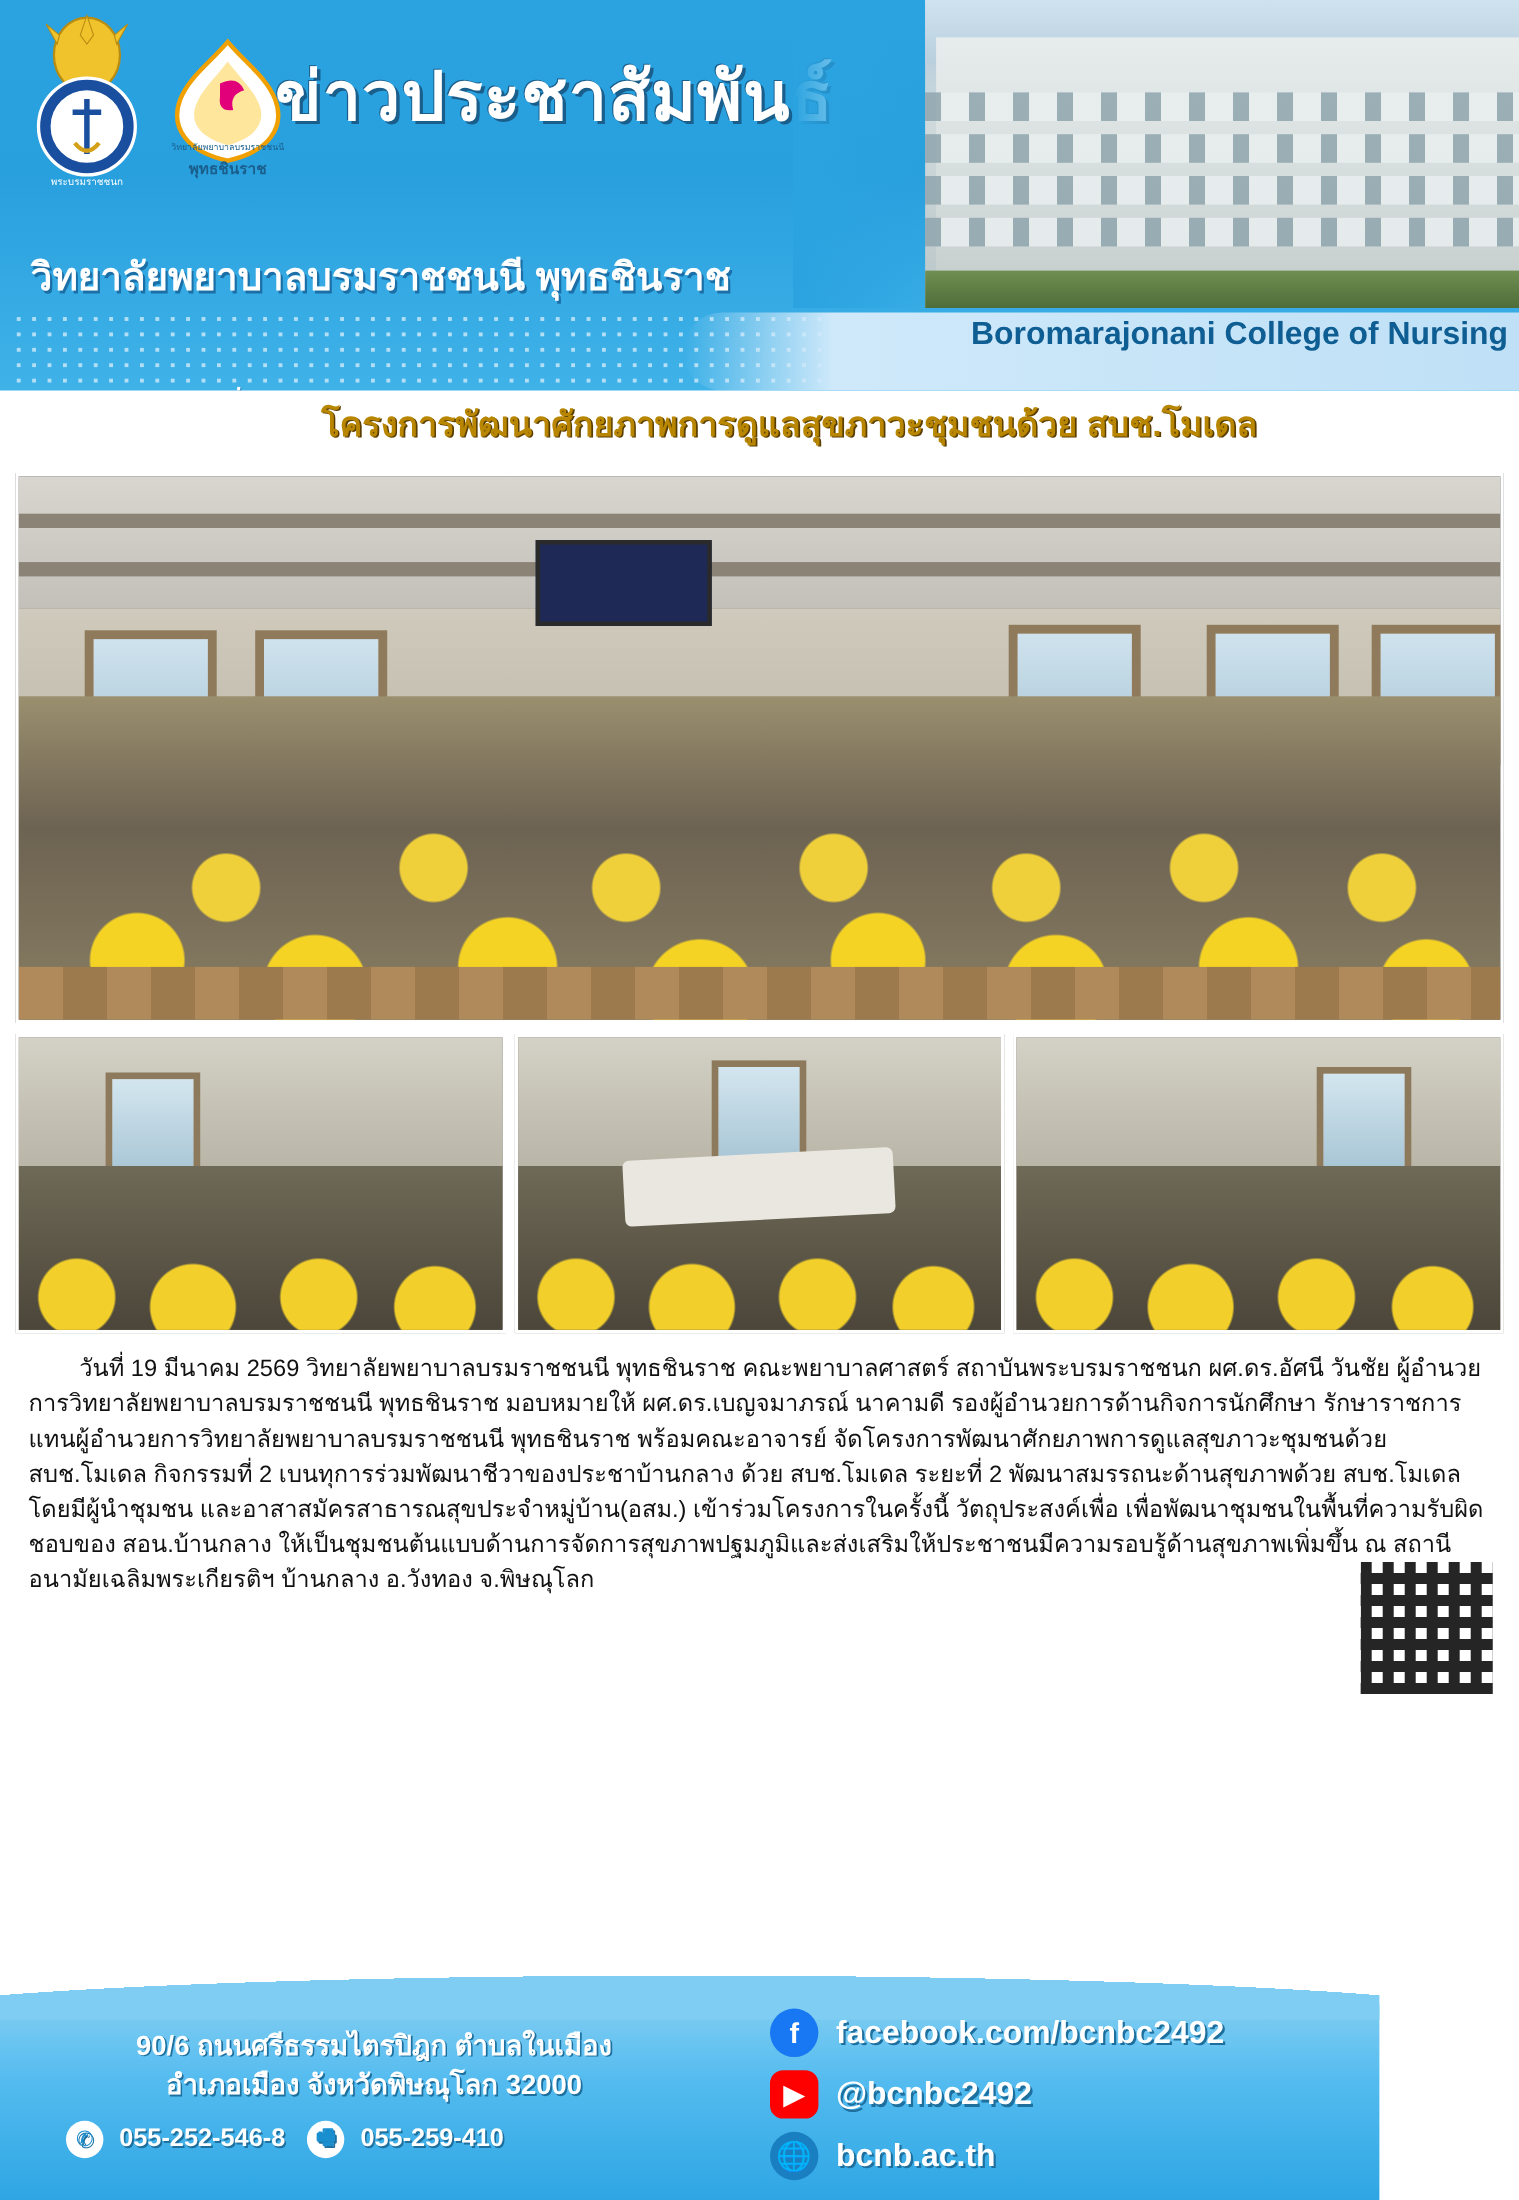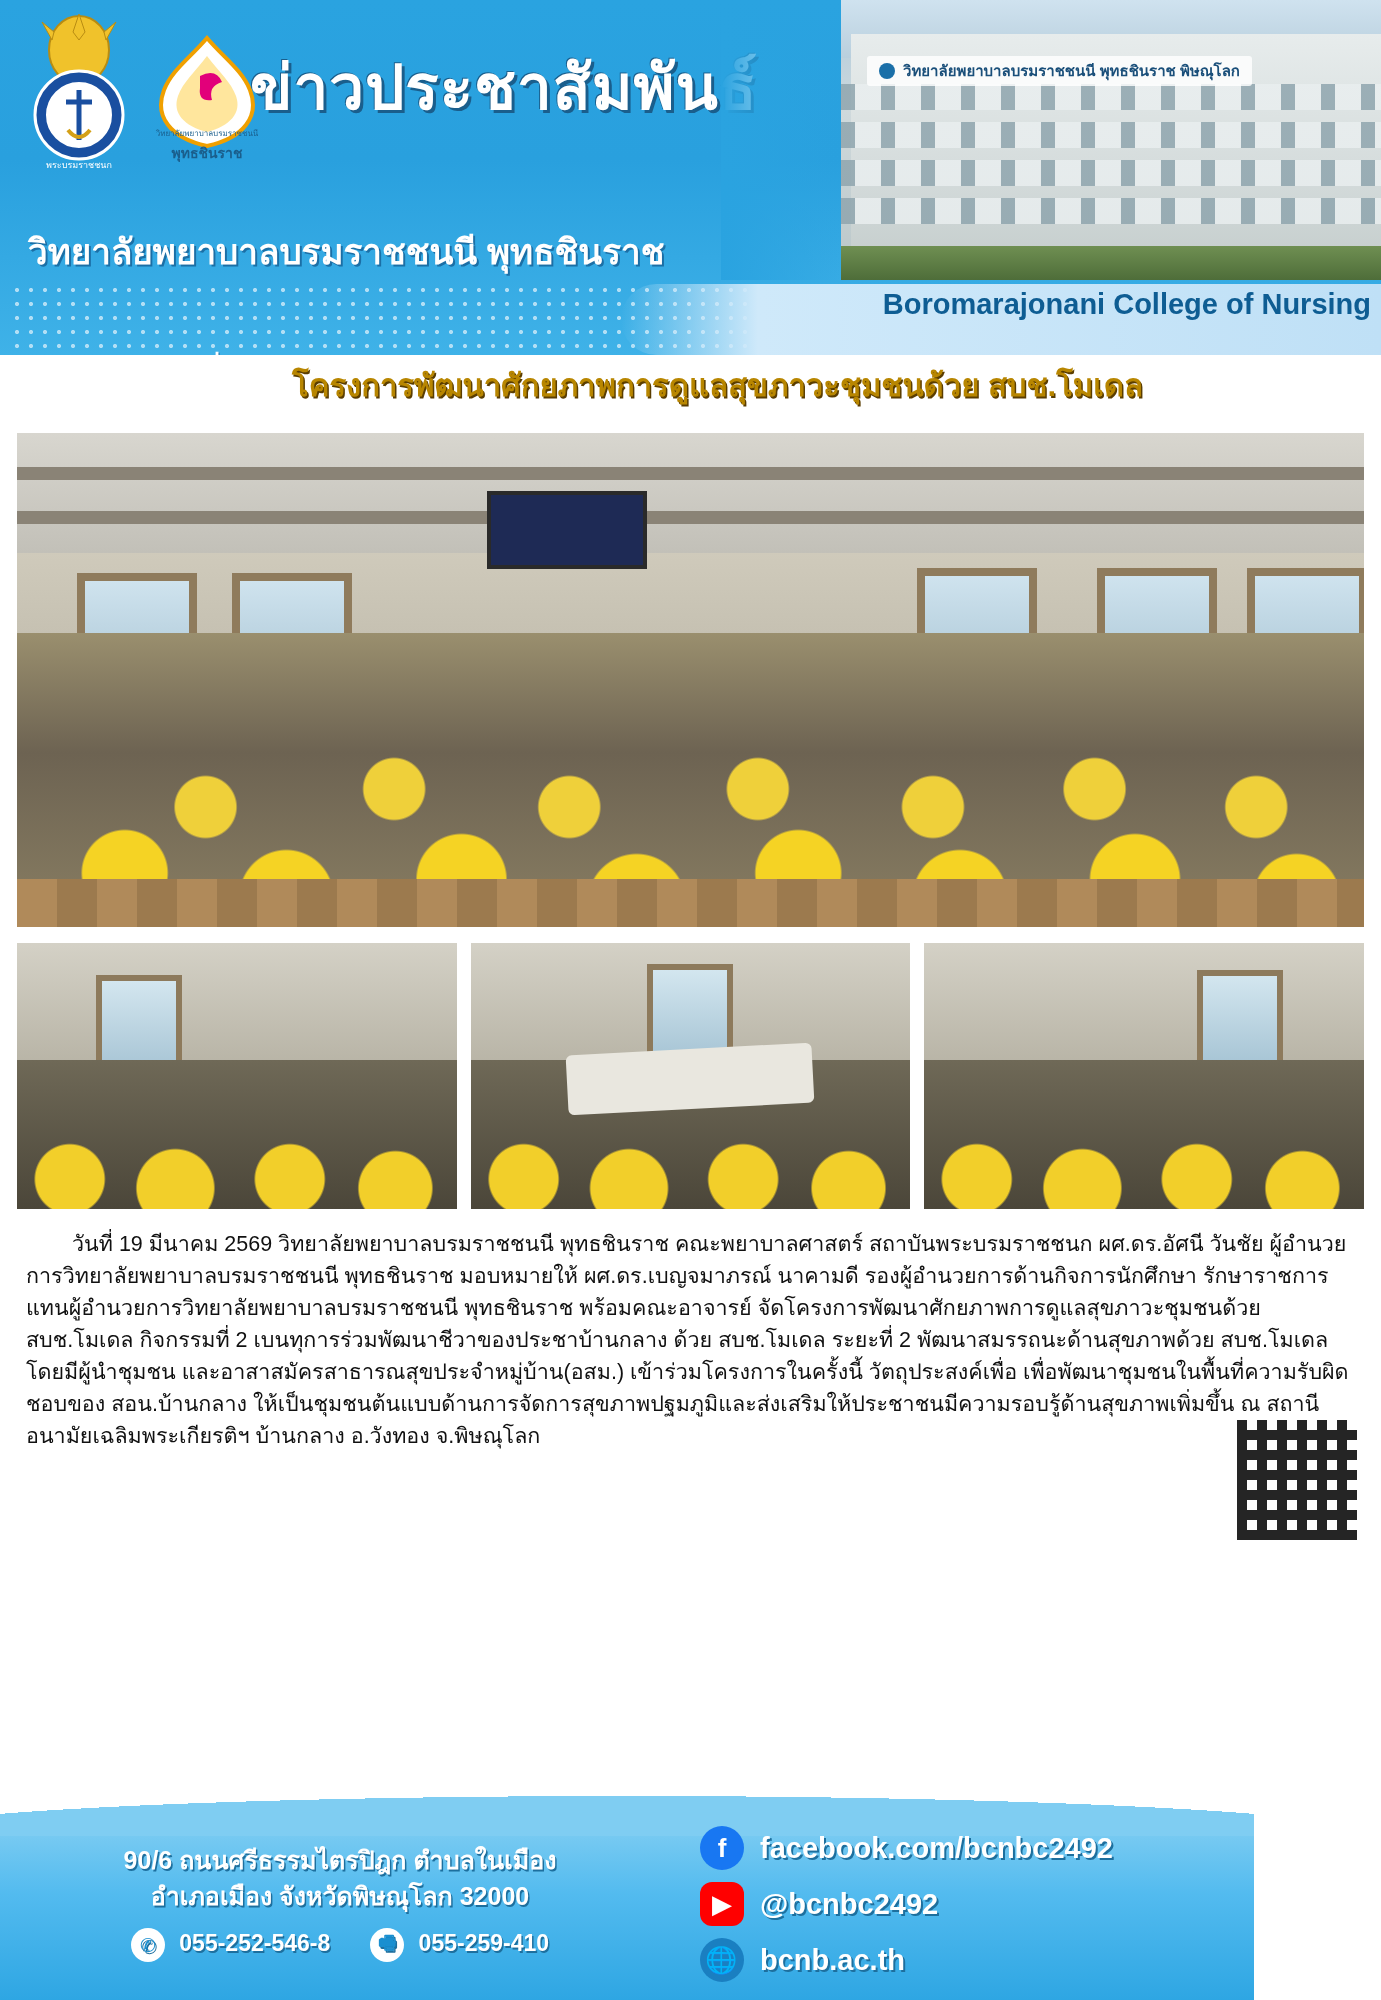--- a/index.html
+++ b/index.html
@@ -264,21 +264,21 @@
   }
   .addr {
     position:absolute; left: 60px; top: 20px;
     width: 560px; text-align:center;
     color:#ffffff; font-weight:bold; font-size: 25px; line-height: 36px;
     text-shadow: 1.5px 1.5px 0 #1d6f9e;
   }
   .phones {
     position:absolute; left: 60px; top: 106px;
     width: 560px;
-    display:flex; justify-content:center; gap: 40px; align-items:center;
+    display:flex; justify-content:flex-start; gap: 20px; align-items:center;
     color:#ffffff; font-weight:bold; font-size: 23px;
     text-shadow: 1.5px 1.5px 0 #1d6f9e;
   }
   .pill-ico {
     width: 34px; height: 34px; border-radius:50%;
     background:#ffffff; color:#1a8fd0;
     display:inline-flex; align-items:center; justify-content:center;
     font-size: 19px; margin-right: 8px;
     vertical-align: middle;
   }
@@ -308,24 +308,20 @@
   <div class="header">
 
     <div class="header-photo">
       <div class="hp-sky"></div>
       <div class="hp-building"></div>
       <div class="hp-row" style="top:84px"></div>
       <div class="hp-row" style="top:122px"></div>
       <div class="hp-row" style="top:160px"></div>
       <div class="hp-row" style="top:198px"></div>
       <div class="hp-green"></div>
-      <div class="hp-label">
-        <span class="dot"></span>
-        <span>วิทยาลัยพยาบาลบรมราชชนนี พุทธชินราช พิษณุโลก</span>
-      </div>
     </div>
     <div class="header-fade"></div>
 
     <div class="crest">
       <svg viewBox="0 0 115 170">
         <ellipse cx="57" cy="40" rx="30" ry="34" fill="#f0c22b" stroke="#b88c12" stroke-width="2"></ellipse>
         <path d="M57 4 L63 22 L57 30 L51 22 Z" fill="#f0c22b" stroke="#b88c12"></path>
         <path d="M30 30 L20 12 L32 22 Z M84 30 L94 12 L82 22 Z" fill="#f0c22b" stroke="#b88c12"></path>
         <circle cx="57" cy="105" r="44" fill="#1a4fa0" stroke="#ffffff" stroke-width="3"></circle>
         <circle cx="57" cy="105" r="34" fill="#ffffff" stroke="#1a4fa0" stroke-width="2"></circle>

